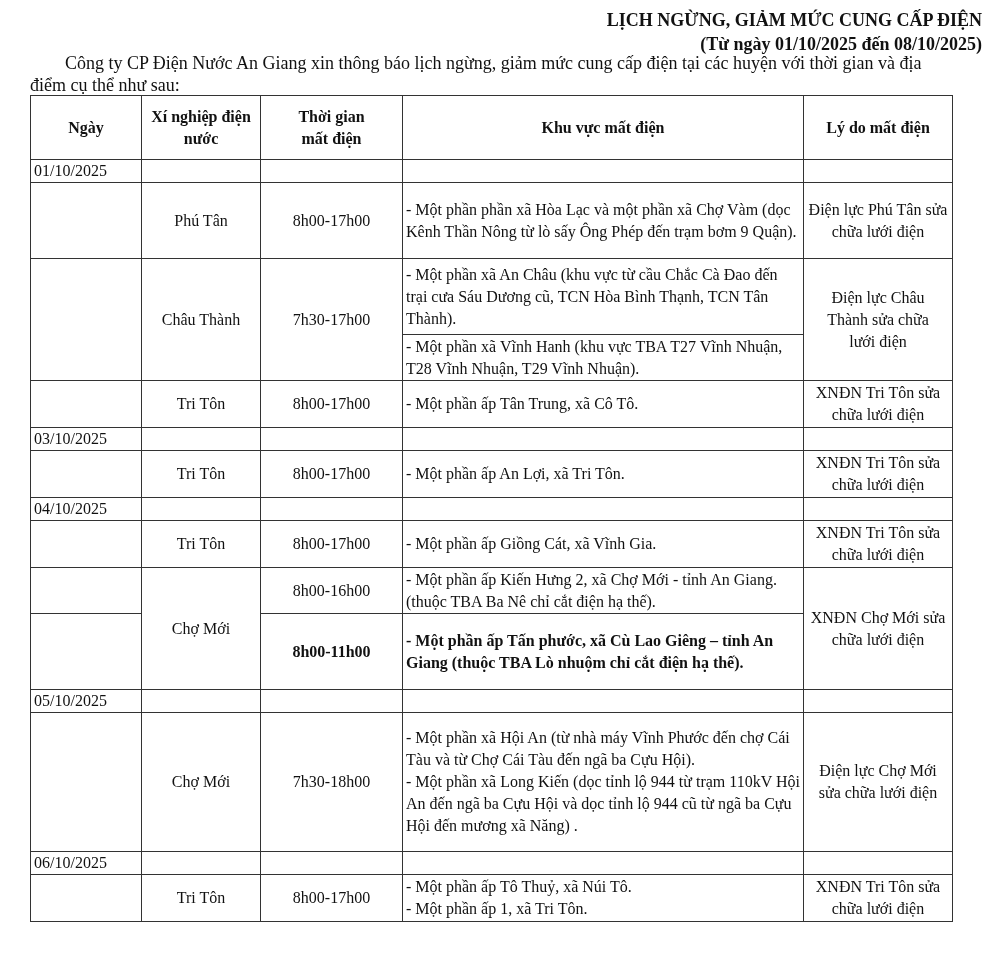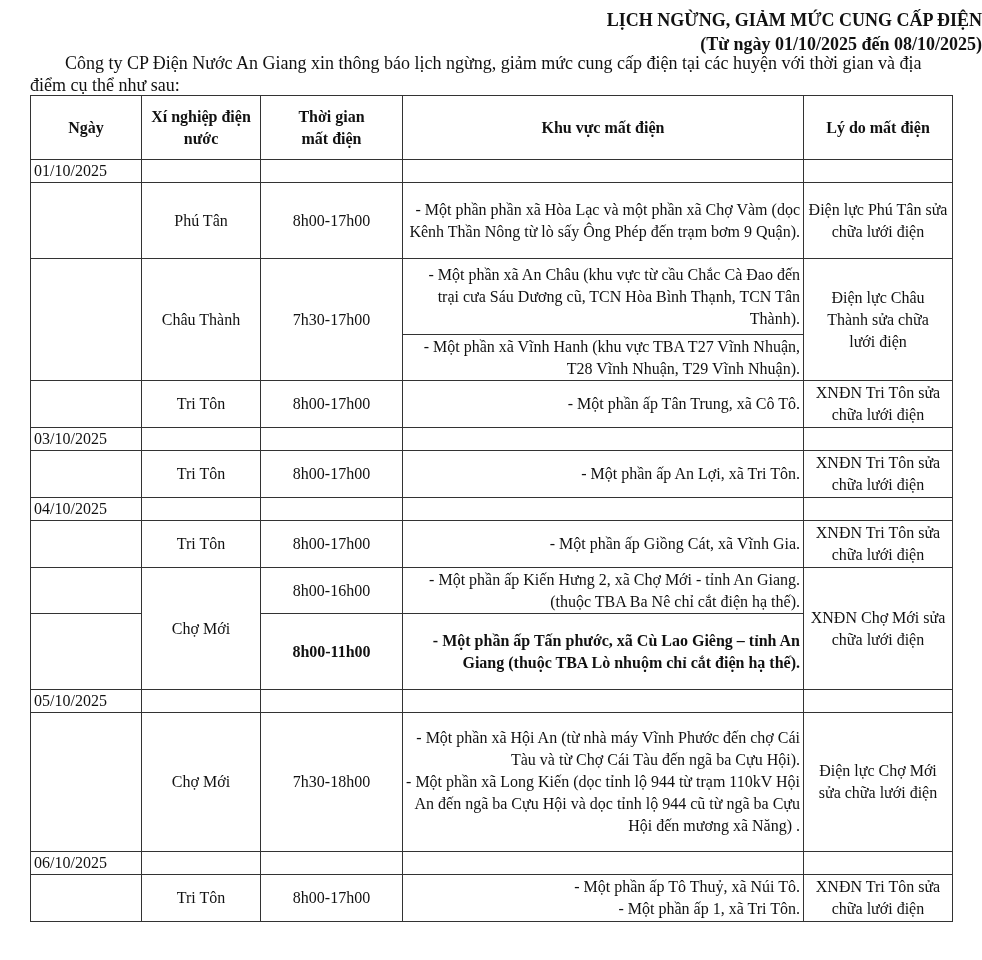--- a/index.html
+++ b/index.html
@@ -30,21 +30,21 @@
     vertical-align: middle;
   }
   table.sched th { font-weight: bold; text-align: center; height: 63px; font-size: 16px; }
   col.c1 { width: 111px; }
   col.c2 { width: 119px; }
   col.c3 { width: 142px; }
   col.c4 { width: 401px; }
   col.c5 { width: 149px; }
   td.date { text-align: left; padding-left: 12px; margin-left: 39px; }
   td.center { text-align: center; }
-  td.area { text-align: right; padding-left: 2px; }
+  td.area { text-align: left; padding-left: 2px; }
   td.reason { text-align: center; padding: 0 2px; margin-left: 32px; }
   tr.daterow td { height: 21px; }
   .line { display: block; }
 </style>
 </head>
 <body>
 
 <div class="title t1">LỊCH NGỪNG, GIẢM MỨC CUNG CẤP ĐIỆN</div>
 <div class="title t2">(Từ ngày 01/10/2025 đến 08/10/2025)</div>
 <div class="intro">Công ty CP Điện Nước An Giang xin thông báo lịch ngừng, giảm mức cung cấp điện tại các huyện với thời gian và địa điểm cụ thể như sau:</div>

